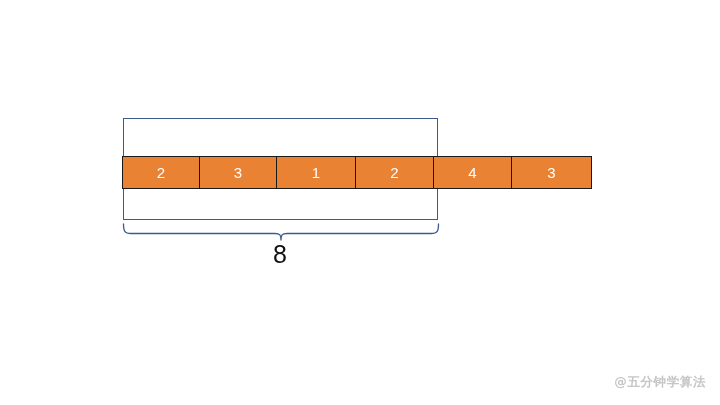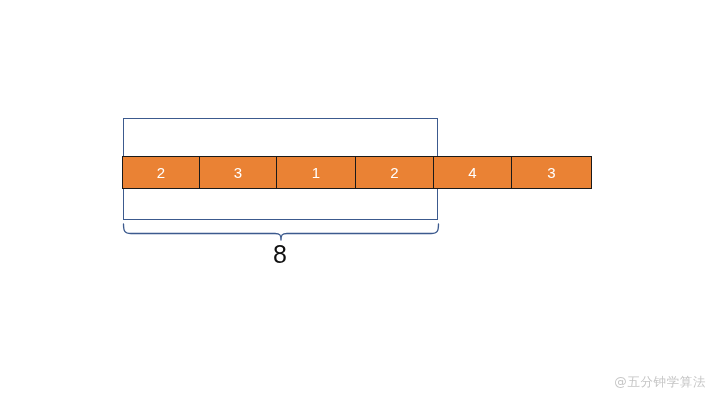--- a/index.html
+++ b/index.html
@@ -97,20 +97,21 @@
   .watermark {
     position: absolute;
     right: 14px;
     bottom: 14px;
     font-size: 12.5px;
     color: #c6c6c6;
     letter-spacing: 0.6px;
     font-family: "DejaVu Sans", sans-serif;
     user-select: none;
     z-index: 5;
+    font-weight: bold;
   }
 </style>
 </head>
 <body>
 
 <div id="canvas">
 
   <div class="window-rect"></div>
 
   <div class="array-bar">

